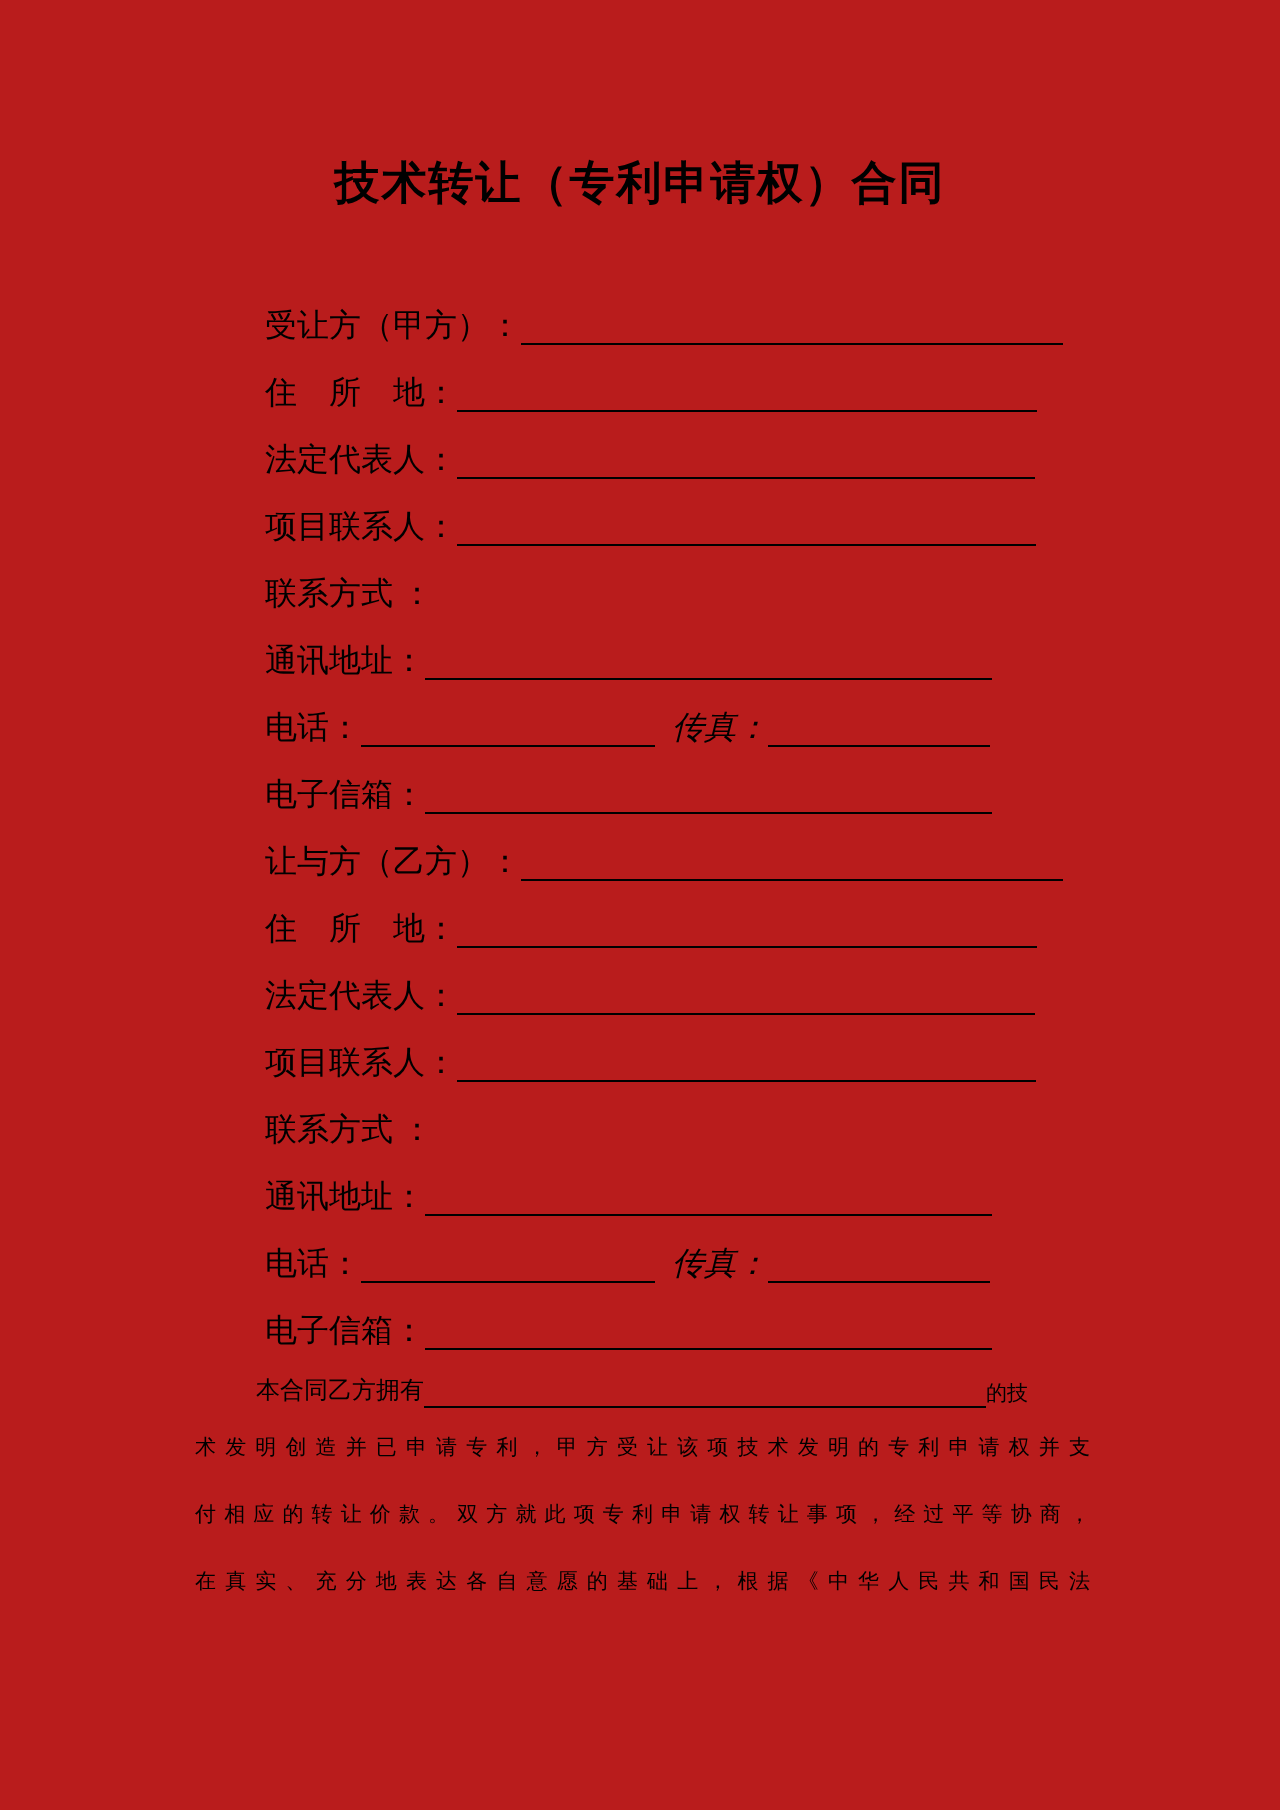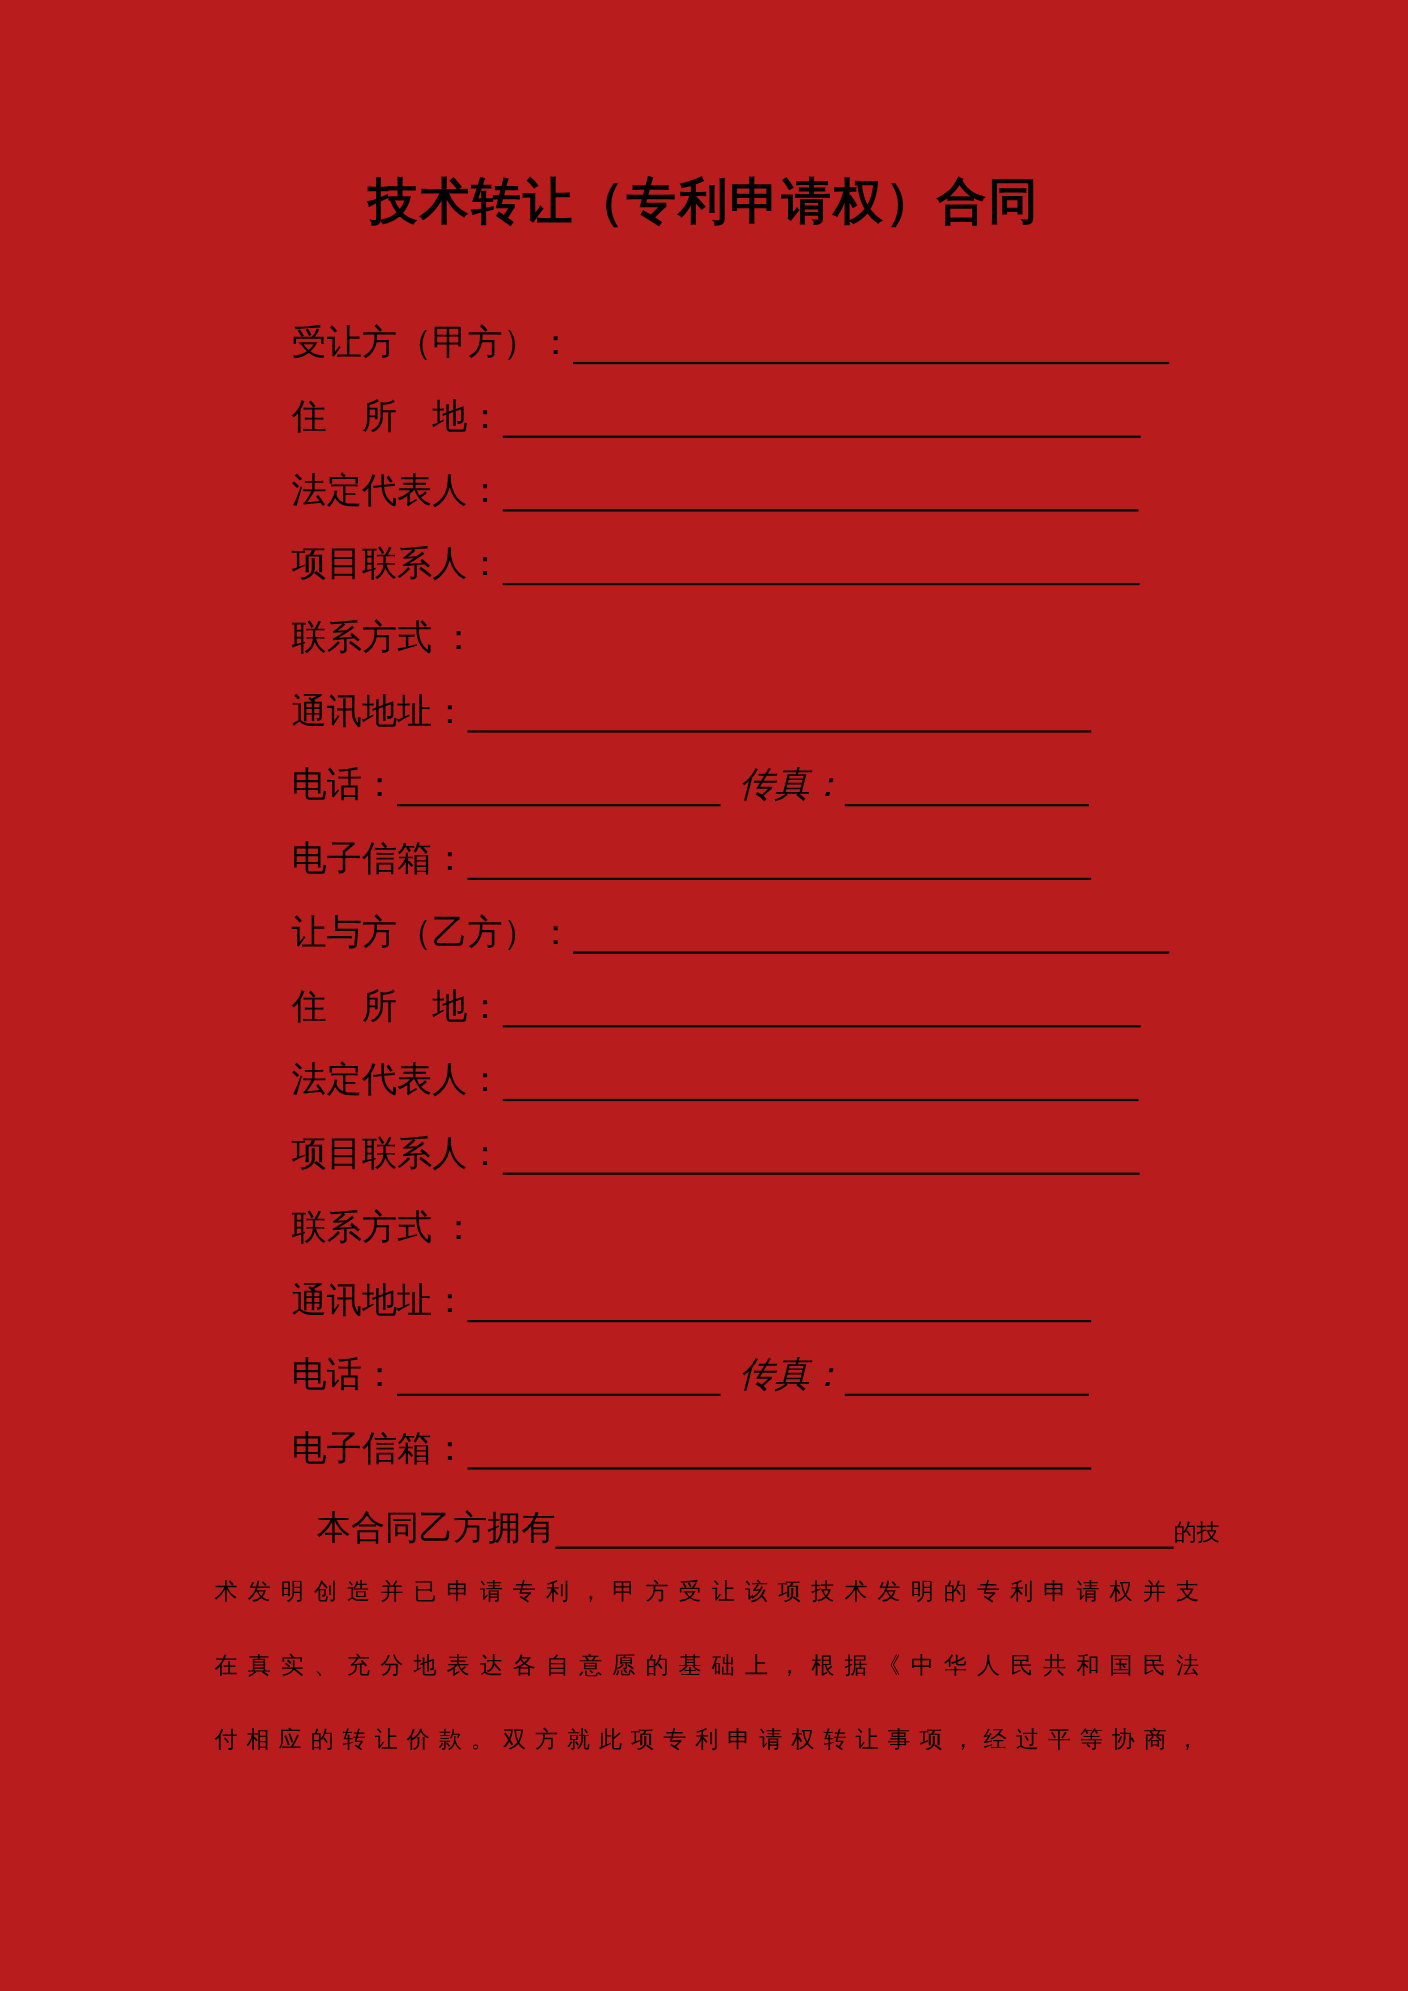--- a/index.html
+++ b/index.html
@@ -12,31 +12,31 @@
     font-family:"Liberation Serif","DejaVu Serif",serif;
     overflow:hidden;
   }
   .title{
     position:absolute;top:156px;left:0;width:100%;
     text-align:center;
     font-family:"Liberation Sans","DejaVu Sans",sans-serif;
     font-weight:700;font-size:45px;line-height:1.2;letter-spacing:2px;
     white-space:pre;
   }
-  .form{position:absolute;left:265px;top:264px;}
+  .form{position:absolute;left:265px;top:278px;}
   .row{display:flex;align-items:flex-end;height:67px;}
   .lbl{font-size:32px;line-height:1;padding-bottom:4px;white-space:pre;}
   .fill{flex:1 1 auto;border-bottom:2px solid #000;height:10px;}
   .fill-fixed{flex:0 0 294px;border-bottom:2px solid #000;height:10px;}
   .gap{margin-left:17px;font-style:italic;}
   .w798{width:798px}.w772{width:772px}.w770{width:770px}.w771{width:771px}
   .w727{width:727px}.w725{width:725px}
   .para{position:absolute;left:195px;top:1342px;width:905px;}
   .para-first{display:flex;align-items:flex-end;height:66px;}
-  .para-lead{margin-left:93px;font-size:31px;line-height:1;padding-bottom:4px;white-space:pre;}
+  .para-lead{margin-left:61px;font-size:24px;line-height:1;padding-bottom:4px;white-space:pre;font-family:Liberation Mono, monospace;}
   .para-blank{flex:0 0 562px;border-bottom:2px solid #000;height:10px;}
   .para-tail{font-size:21px;line-height:1;padding-bottom:4px;white-space:pre;}
   .para-lines{margin-top:6px;}
   .para-line{
     width:895px;height:67px;
     font-size:21px;line-height:67px;
     text-align:justify;text-align-last:justify;
     white-space:pre-line;
   }
 </style>
@@ -120,18 +120,18 @@
   </div>
 
   <div class="para">
     <div class="para-first">
       <span class="para-lead">本合同乙方拥有</span>
       <span class="para-blank"></span>
       <span class="para-tail">的技</span>
     </div>
     <div class="para-lines">
       <div class="para-line">术发明创造并已申请专利，甲方受让该项技术发明的专利申请权并支</div>
+      <div class="para-line">付相应的转让价款。双方就此项专利申请权转让事项，经过平等协商，</div>
       <div class="para-line">在真实、充分地表达各自意愿的基础上，根据《中华人民共和国民法</div>
-      <div class="para-line">付相应的转让价款。双方就此项专利申请权转让事项，经过平等协商，</div>
     </div>
   </div>
 
 </div>
 
 </body></html>

